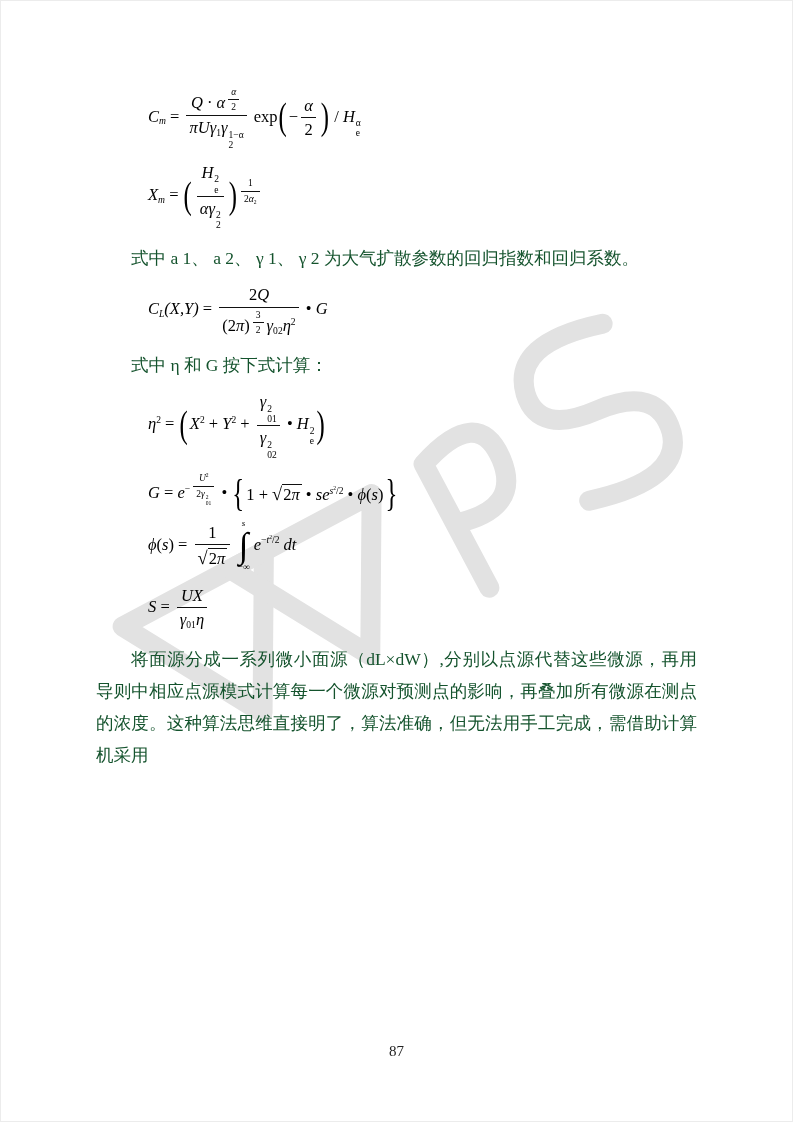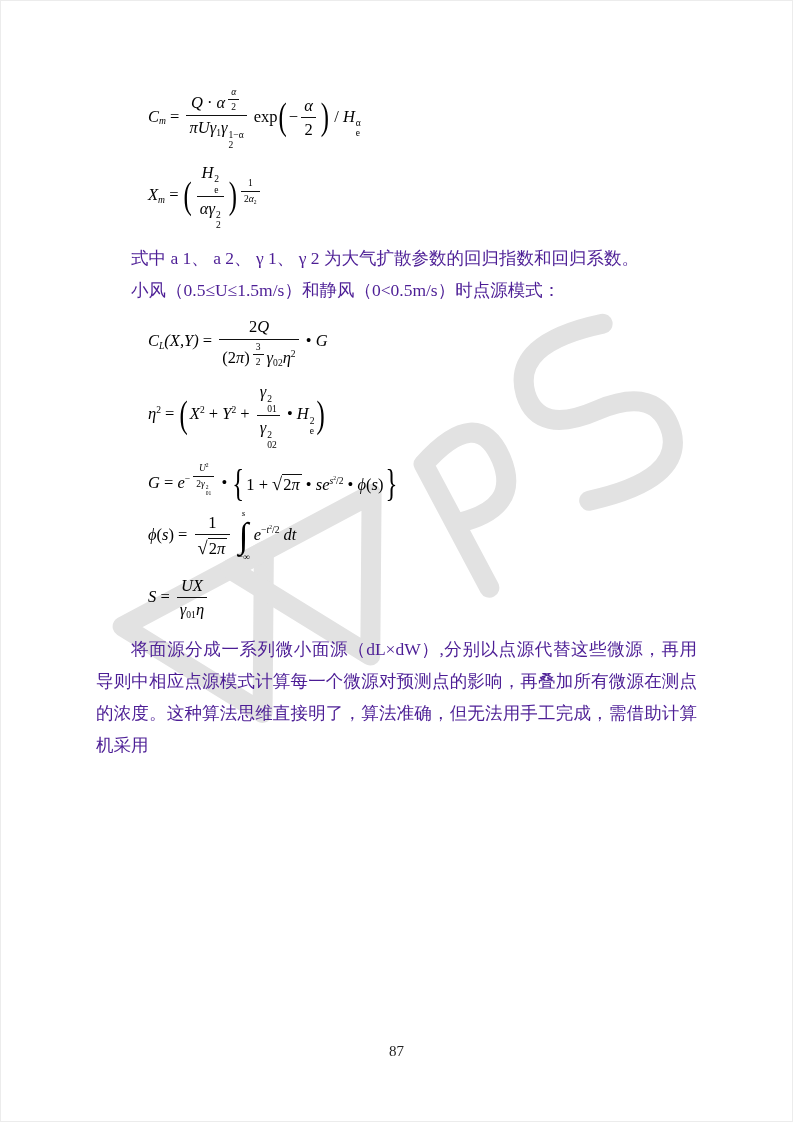--- a/index.html
+++ b/index.html
@@ -8,21 +8,21 @@
     font-family:"Liberation Serif","DejaVu Serif",serif;color:#141414;
     overflow:hidden;box-shadow:inset 0 0 0 1px #ececec;
   }
   .watermark{
     position:absolute;left:88px;top:368px;width:620px;height:360px;
     transform:rotate(-28deg);transform-origin:50% 50%;z-index:0;
   }
   .content{position:absolute;left:96px;top:76px;width:601px;z-index:1;}
   .body-text{
     font-size:17.5px;line-height:32px;text-align:justify;text-indent:2em;
-    margin:0;color:#4c1d95;
+    margin:0;color:#14532d;
   }
   
   .fm{font-size:16.5px;line-height:1.3;margin:10px 0 12px 52px;white-space:nowrap;color:#000;}
   .fm .rm{font-style:normal;}
   .fm .it{font-style:italic;}
   .fm .sp{font-size:58%;vertical-align:0.65em;}
   .fm .sb{font-size:58%;vertical-align:-0.3em;}
   .fm .ss{display:inline-flex;flex-direction:column;align-items:flex-start;
       font-size:58%;line-height:1.05;vertical-align:-0.5em;margin-left:1px;}
   .fm .frac{display:inline-block;text-align:center;vertical-align:middle;margin:0 3px;}
@@ -74,24 +74,24 @@
                   <span>2</span>
                   <span>e</span>
                 </span></span><span class="fbot"><span class="it">αγ</span><span class="ss">
                   <span>2</span>
                   <span>2</span>
                 </span></span></span></span>
           <span class="fen">)</span>
         </span><span class="sp"><span class="frac"><span class="ftop"><span class="rm">1</span></span><span class="fbot"><span class="rm">2</span><span class="it">α</span><span class="sb">2</span></span></span></span></div>
 
     <p class="body-text">式中 a 1、 a 2、 γ 1、 γ 2 为大气扩散参数的回归指数和回归系数。</p>
-    <p class="body-text">小风（0.5≤U≤1.5m/s）和静风（0&lt;0.5m/s）时点源模式：</p>
 
     <div class="fm"><span class="it">C</span><span class="sb"><span class="it">L</span></span><span class="it">(X,Y)</span><span class="rm"> = </span><span class="frac"><span class="ftop"><span class="rm">2</span><span class="it">Q</span></span><span class="fbot"><span class="rm">(2</span><span class="it">π</span><span class="rm">)</span><span class="sp"><span class="frac"><span class="ftop"><span class="rm">3</span></span><span class="fbot"><span class="rm">2</span></span></span></span><span class="it">γ</span><span class="sb">02</span><span class="it">η</span><span class="sp">2</span></span></span><span class="rm"> • </span><span class="it">G</span></div>
 
+    <p class="body-text">式中 η 和 G 按下式计算：</p>
 
     <div class="fm"><span class="it">η</span><span class="sp">2</span><span class="rm"> = </span><span class="fence">
           <span class="fen">(</span>
           <span class="fin"><span class="it">X</span><span class="sp">2</span><span class="rm"> + </span><span class="it">Y</span><span class="sp">2</span><span class="rm"> + </span><span class="frac"><span class="ftop"><span class="it">γ</span><span class="ss">
                   <span>2</span>
                   <span>01</span>
                 </span></span><span class="fbot"><span class="it">γ</span><span class="ss">
                   <span>2</span>
                   <span>02</span>
                 </span></span></span><span class="rm"> • </span><span class="it">H</span><span class="ss">

